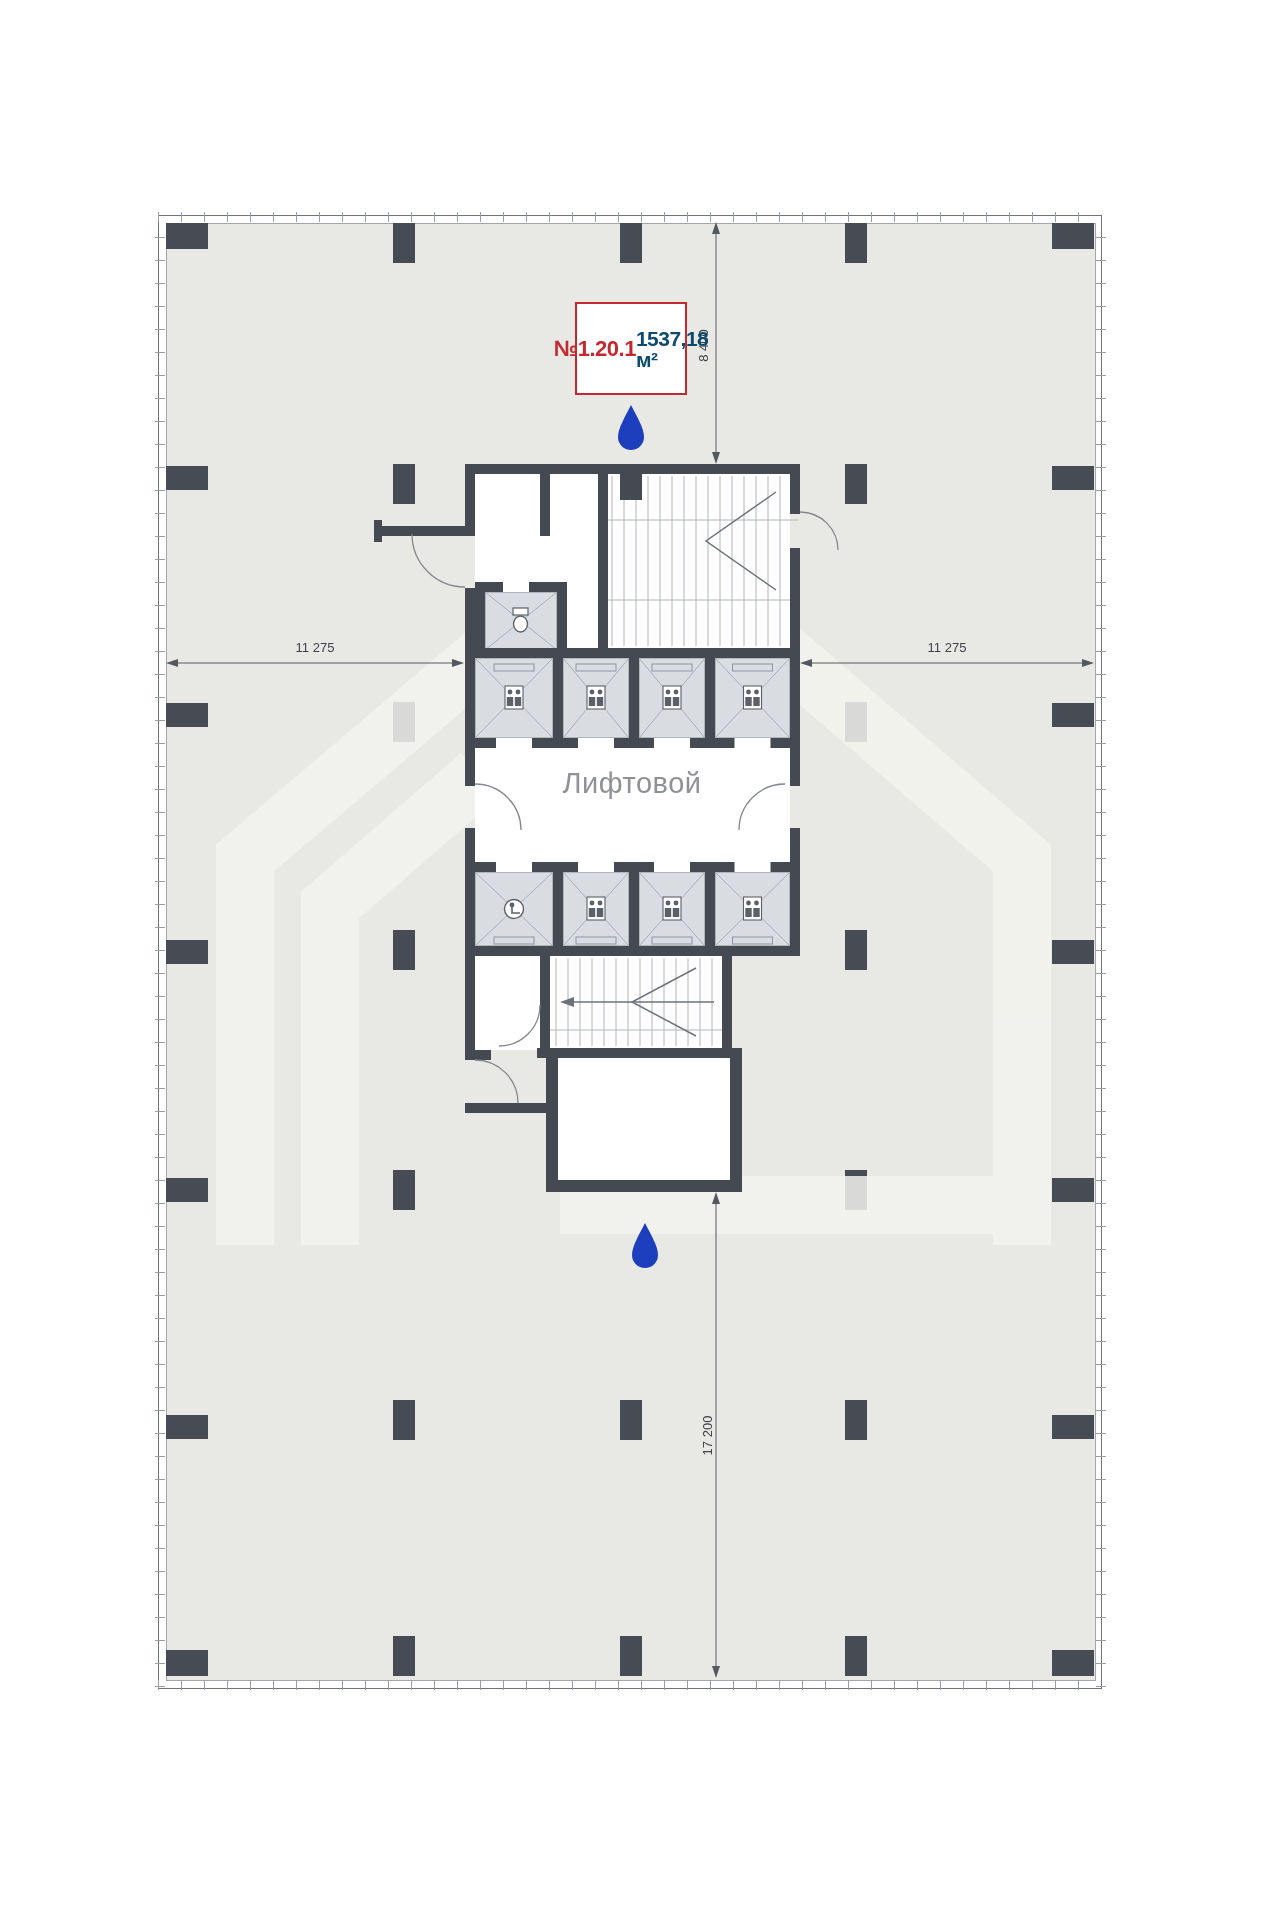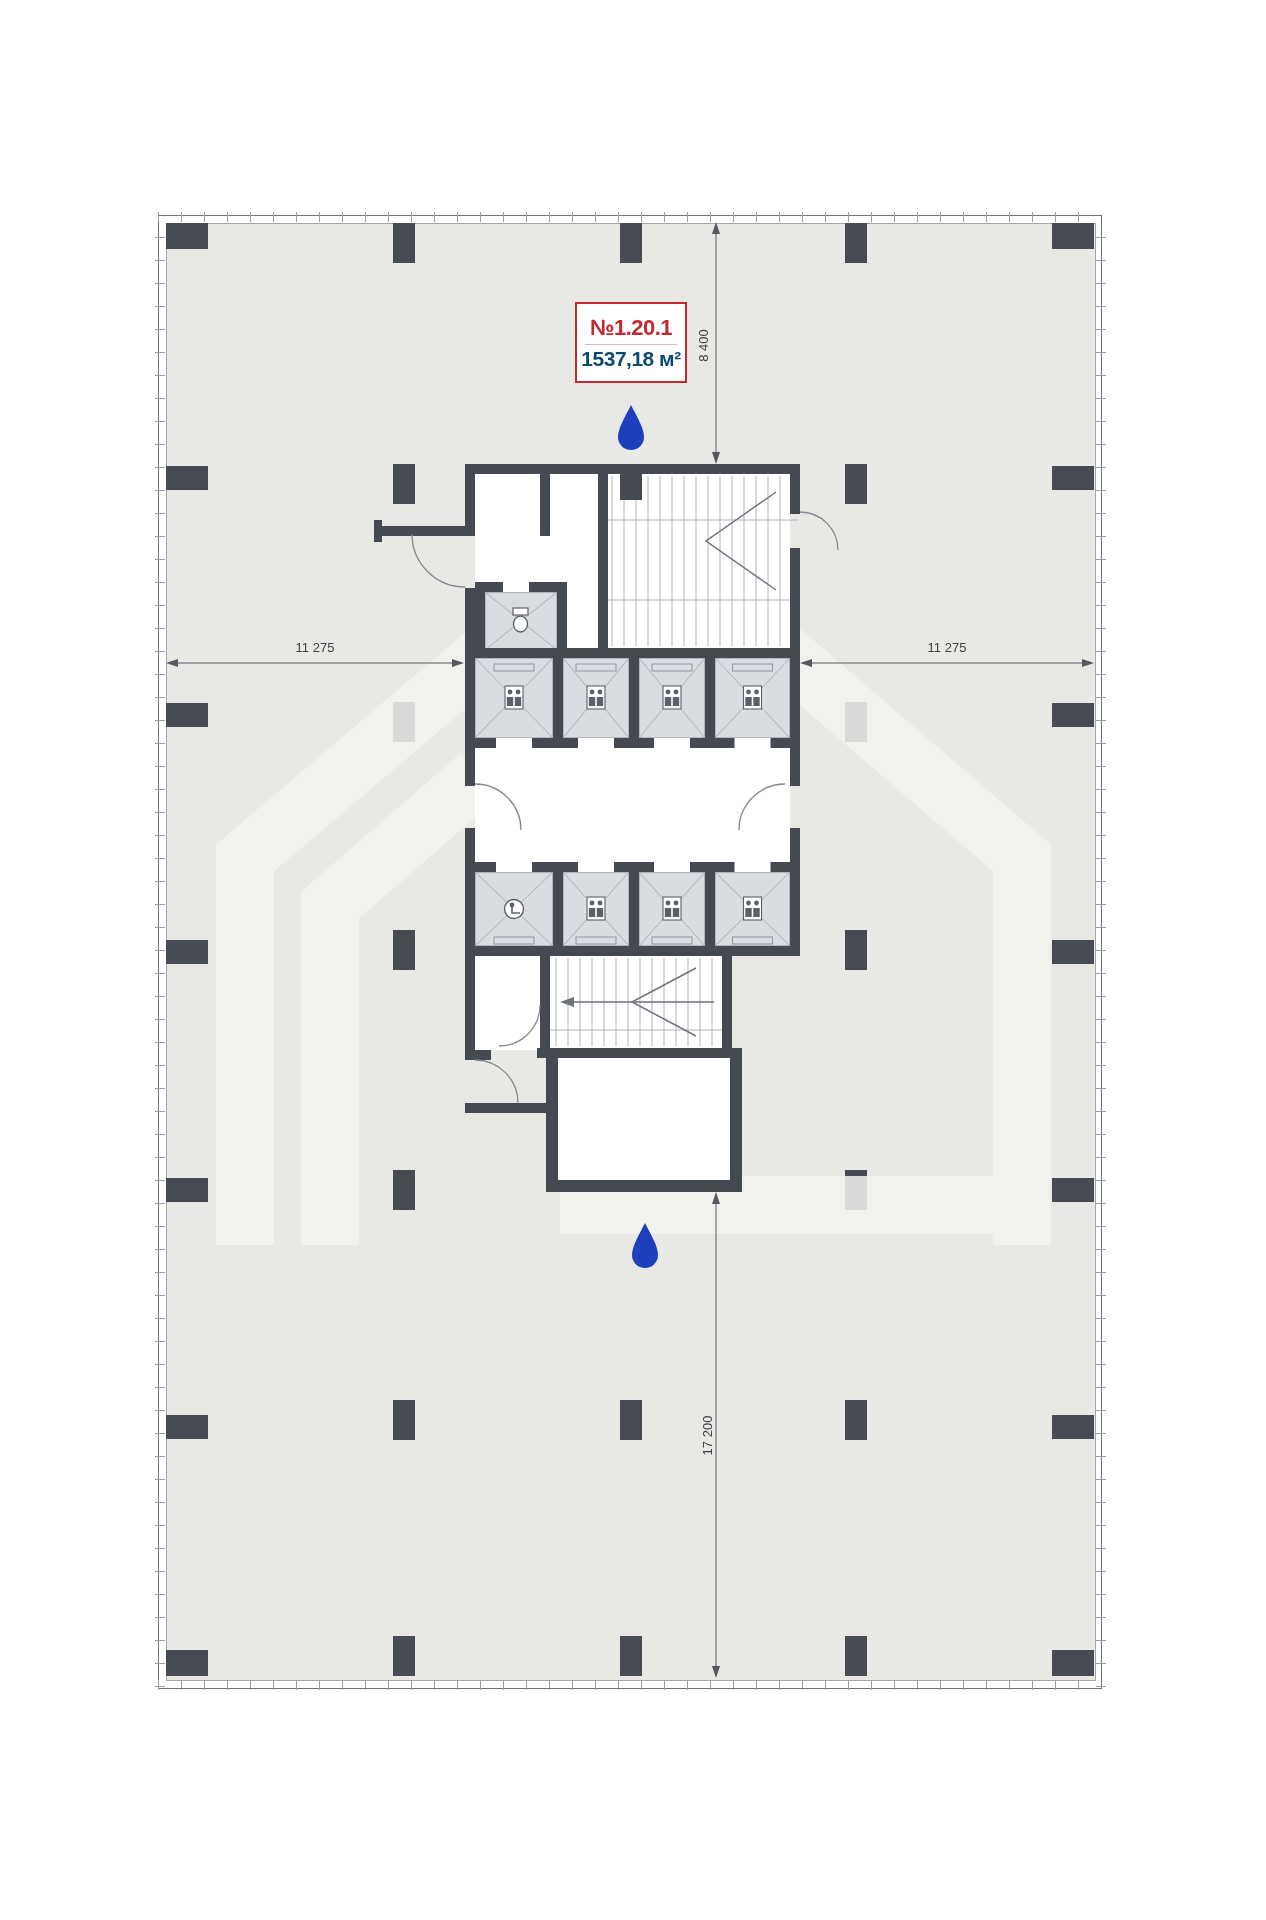--- a/index.html
+++ b/index.html
@@ -9,22 +9,22 @@
   
   .shell{left:158px;top:215px;width:942px;height:1472px;border:1px solid #6f737a;background:#fff;}
   .floor{left:166px;top:223px;width:928px;height:1456px;background:#e8e8e4;border:1px solid #a3a7ad;}
   .ticks-h{height:10px;background:repeating-linear-gradient(90deg,#9a9ea4 0 1px,transparent 1px 23px);}
   .ticks-v{width:10px;background:repeating-linear-gradient(0deg,#9a9ea4 0 1px,transparent 1px 23px);}
   .col{position:absolute;background:#474b54;}
   
   .dim{position:absolute;color:#3e4248;font-size:13px;letter-spacing:0;text-align:center;white-space:nowrap;}
   .dim.vert{transform:rotate(-90deg);transform-origin:center center;}
   
-  .unit-box{left:575px;top:302px;width:112px;height:81px;background:#fff;border:2px solid #c3292e;
-            box-sizing:border-box;display:flex;flex-direction:column;justify-content:center;align-items:center;}
+  .unit-box{left:575px;top:302px;width:112px;height:93px;background:#fff;border:2px solid #c3292e;
+            box-sizing:border-box;display:flex;flex-direction:row;justify-content:center;align-items:center;}
   .unit-num{color:#c3292e;font-size:22px;font-weight:bold;letter-spacing:-0.5px;line-height:24px;}
   .unit-div{width:92px;border-top:1px solid #e5b8b9;margin:4px 0 3px 0;}
   .unit-area{color:#0c4a6e;font-size:21px;font-weight:bold;letter-spacing:-0.5px;line-height:21px;}
   
   .hall-label{left:504px;top:762px;width:256px;text-align:center;color:#8f9195;font-size:29px;
               line-height:42px;letter-spacing:0.5px;}
   svg{position:absolute;left:0;top:0;}
 </style>
 </head>
 <body>
@@ -332,20 +332,21 @@
       <path d="M 800,663 L 812,659 L 812,667 Z"></path>
       <path d="M 1094,663 L 1082,659 L 1082,667 Z"></path>
     </g>
   </svg>
   <div class="dim vert" style="left:678px;top:338px;width:50px;">8 400</div>
   <div class="dim vert" style="left:678px;top:1428px;width:58px;">17 200</div>
   <div class="dim" style="left:275px;top:640px;width:80px;">11 275</div>
   <div class="dim" style="left:907px;top:640px;width:80px;">11 275</div>
 
   <div class="abs hall-label">
+    <div>Лифтовой</div>
   </div>
 
   <div class="abs unit-box">
     <div class="unit-num">№1.20.1</div>
     <div class="unit-div"></div>
     <div class="unit-area">1537,18 м²</div>
   </div>
 
   <svg width="1266" height="1920">
     <path fill="#1e3fbd" d="M 631,405 C 625,417 618,428 618,437 a 13,13 0 0 0 26,0 C 644,428 637,417 631,405 Z"></path>

